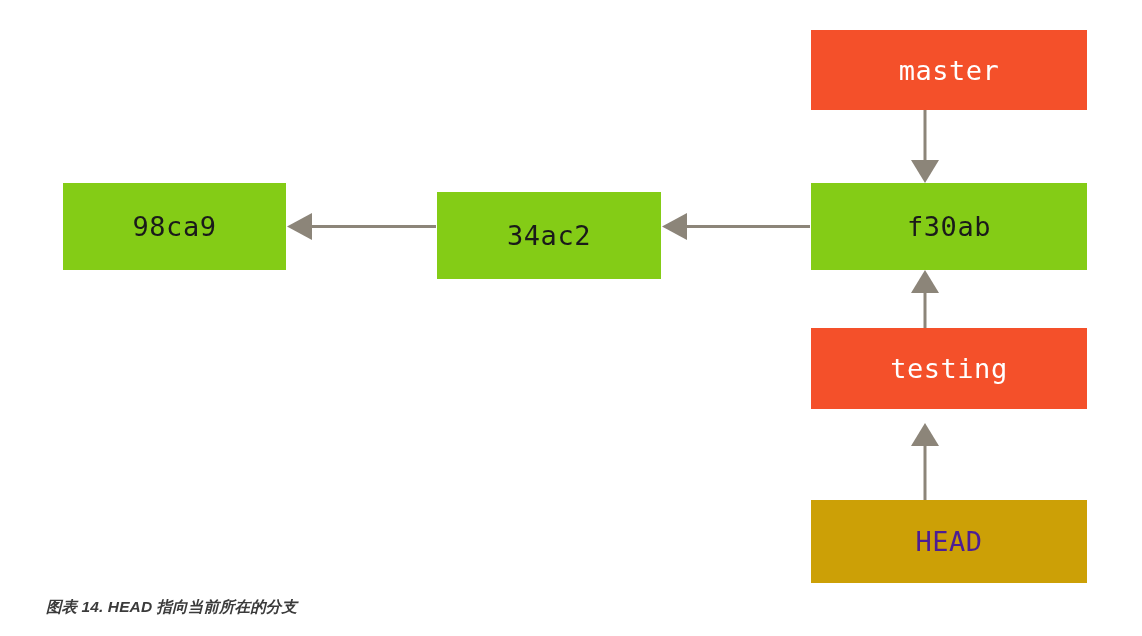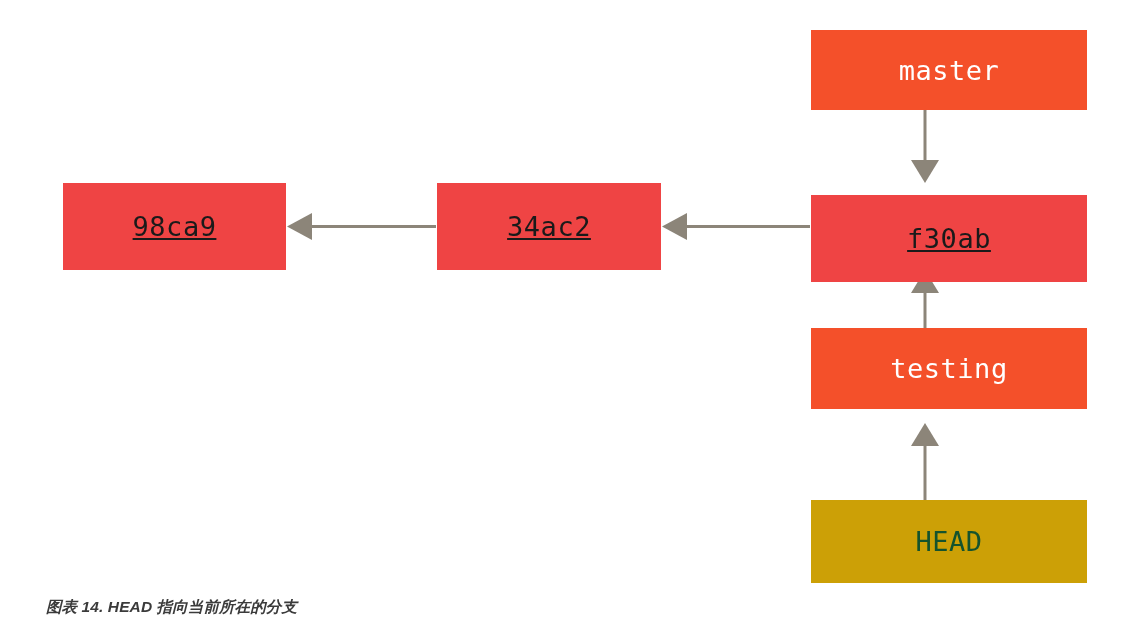--- a/index.html
+++ b/index.html
@@ -31,54 +31,52 @@
     align-items: center;
     justify-content: center;
     font-family: "DejaVu Sans Mono", "Liberation Mono", monospace;
     font-size: 27px;
     letter-spacing: 0.5px;
     white-space: nowrap;
     user-select: none;
   }
 
   .node.commit {
-    background: #ef4444;
+    background: #84cc16;
     color: #1a1a1a;
-    text-decoration: underline;
   }
 
   .node.branch {
     background: #f4502a;
     color: #ffffff;
   }
 
   .node.head {
     background: #cca006;
-    color: #14532d;
+    color: #4c1d95;
   }
 
   
   #node-98ca9 {
     left: 63px;
     top: 183px;
     width: 223px;
     height: 87px;
   }
   #node-34ac2 {
     left: 437px;
-    top: 183px;
+    top: 192px;
     width: 224px;
     height: 87px;
   }
   #node-f30ab {
     left: 811px;
     top: 183px;
     width: 276px;
     height: 87px;
-    margin-top: 12px;
   }
 
   
   #node-master {
     left: 811px;
     top: 30px;
     width: 276px;
     height: 80px;
   }
   #node-testing {

